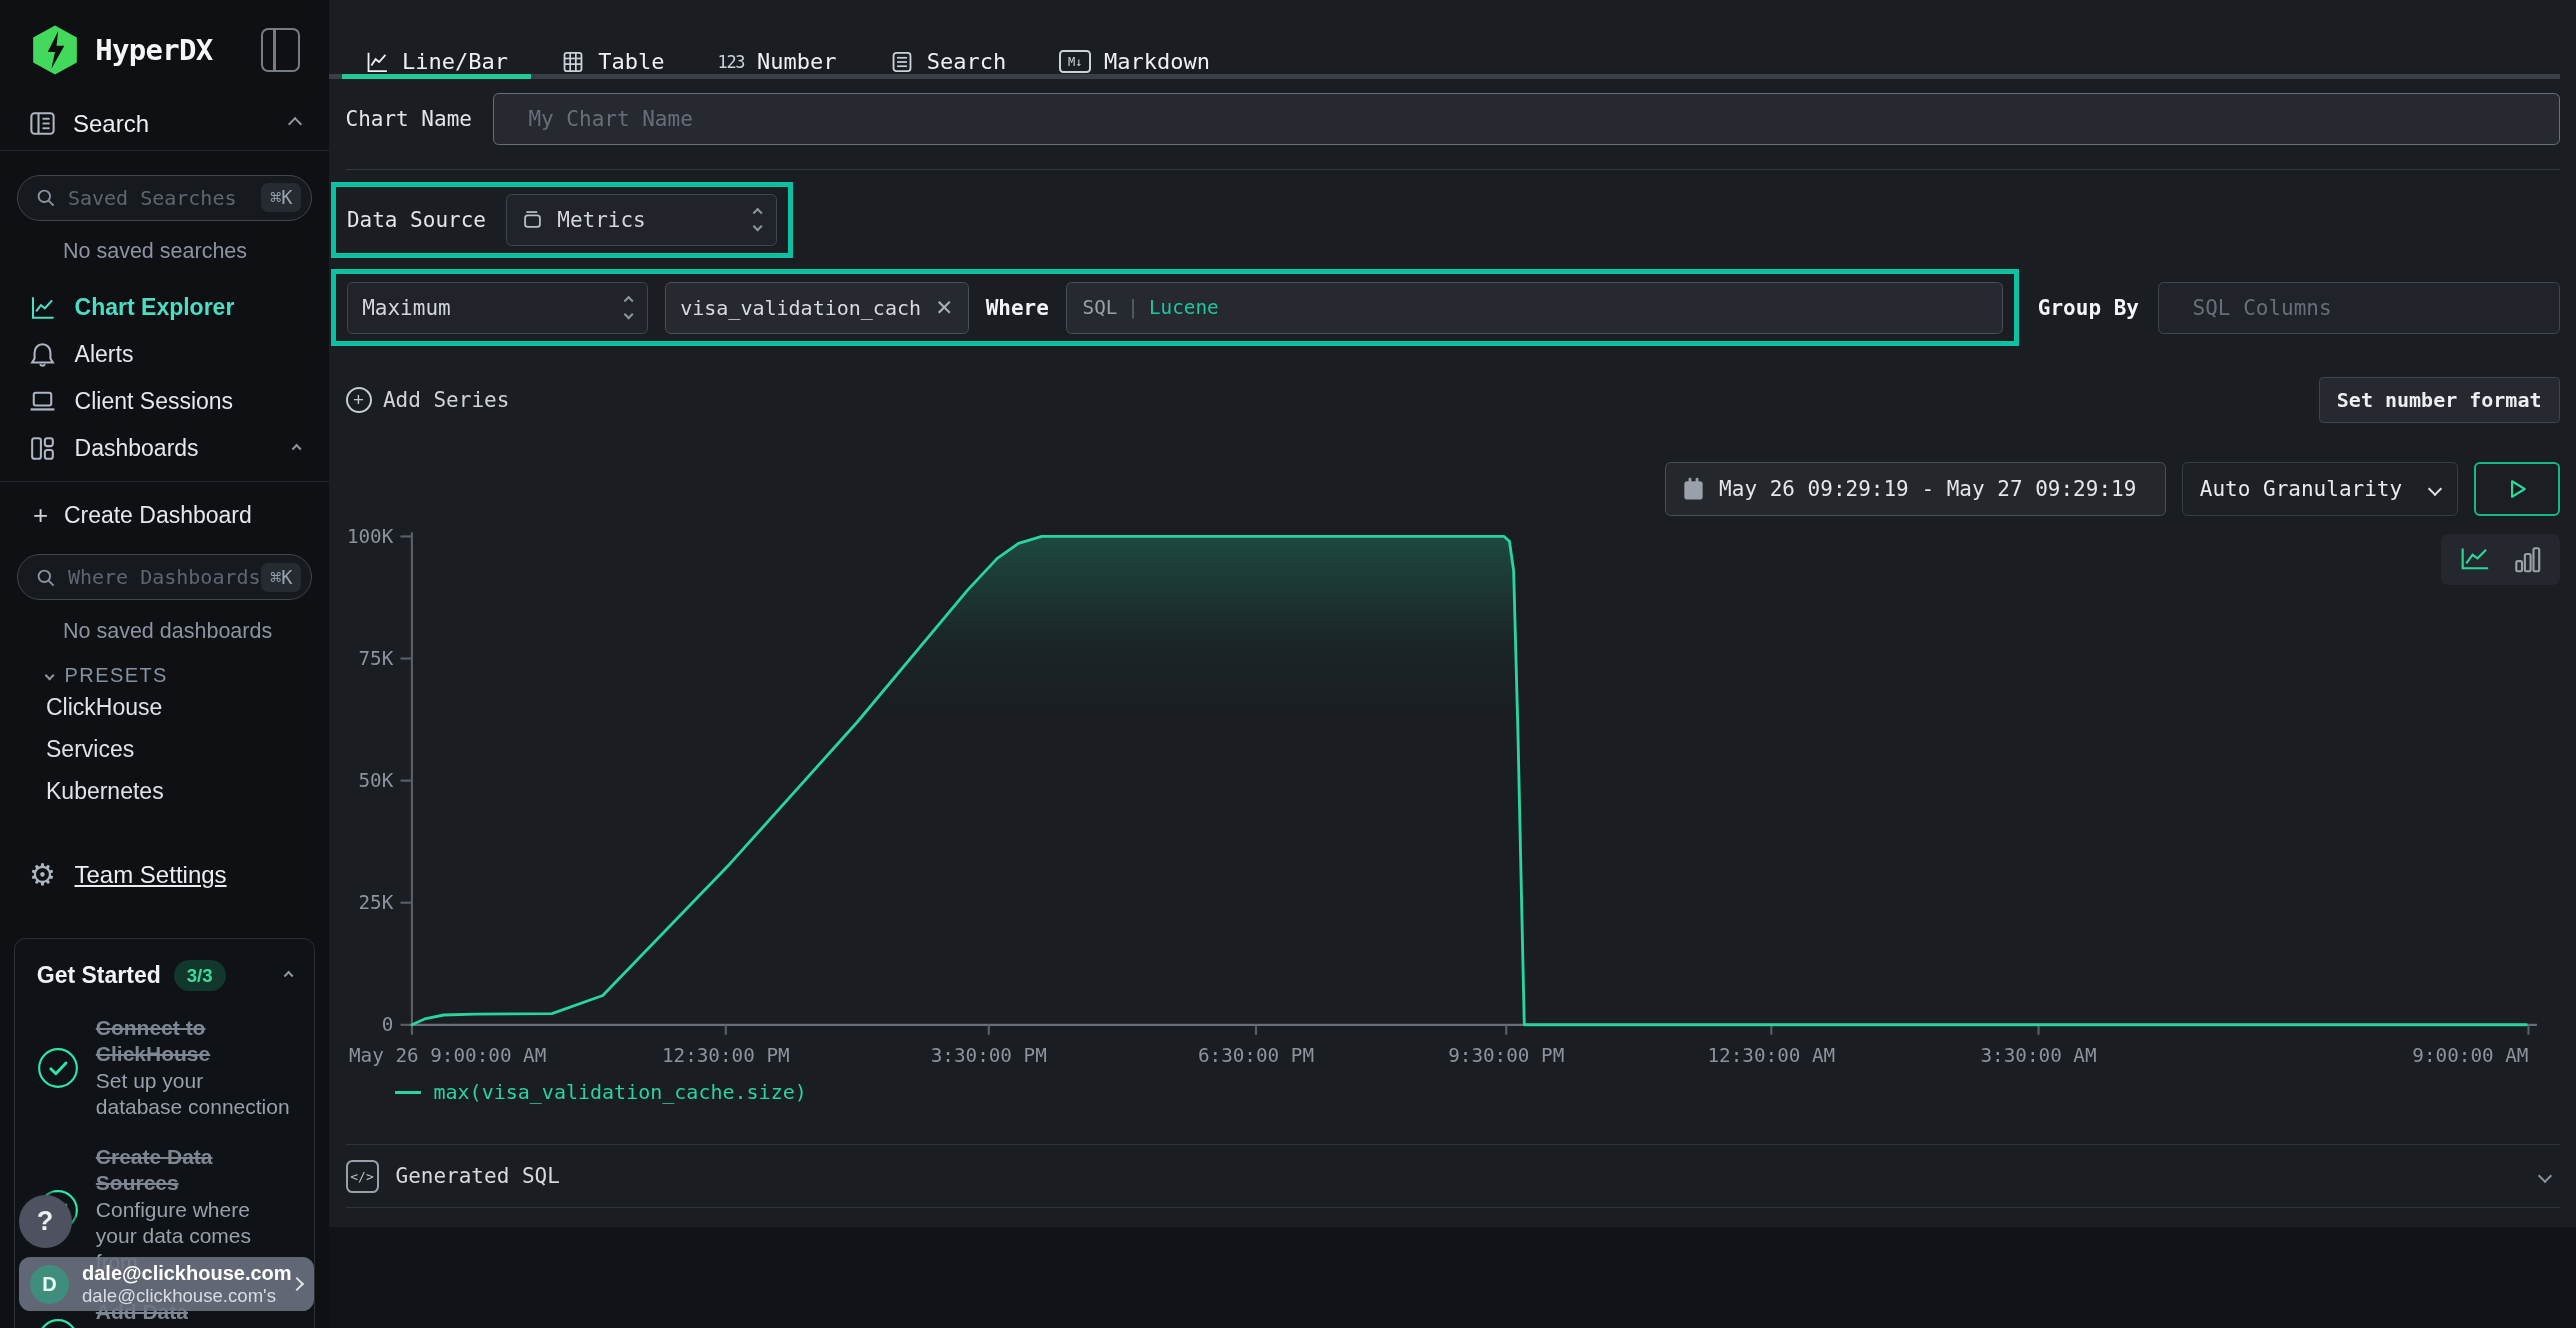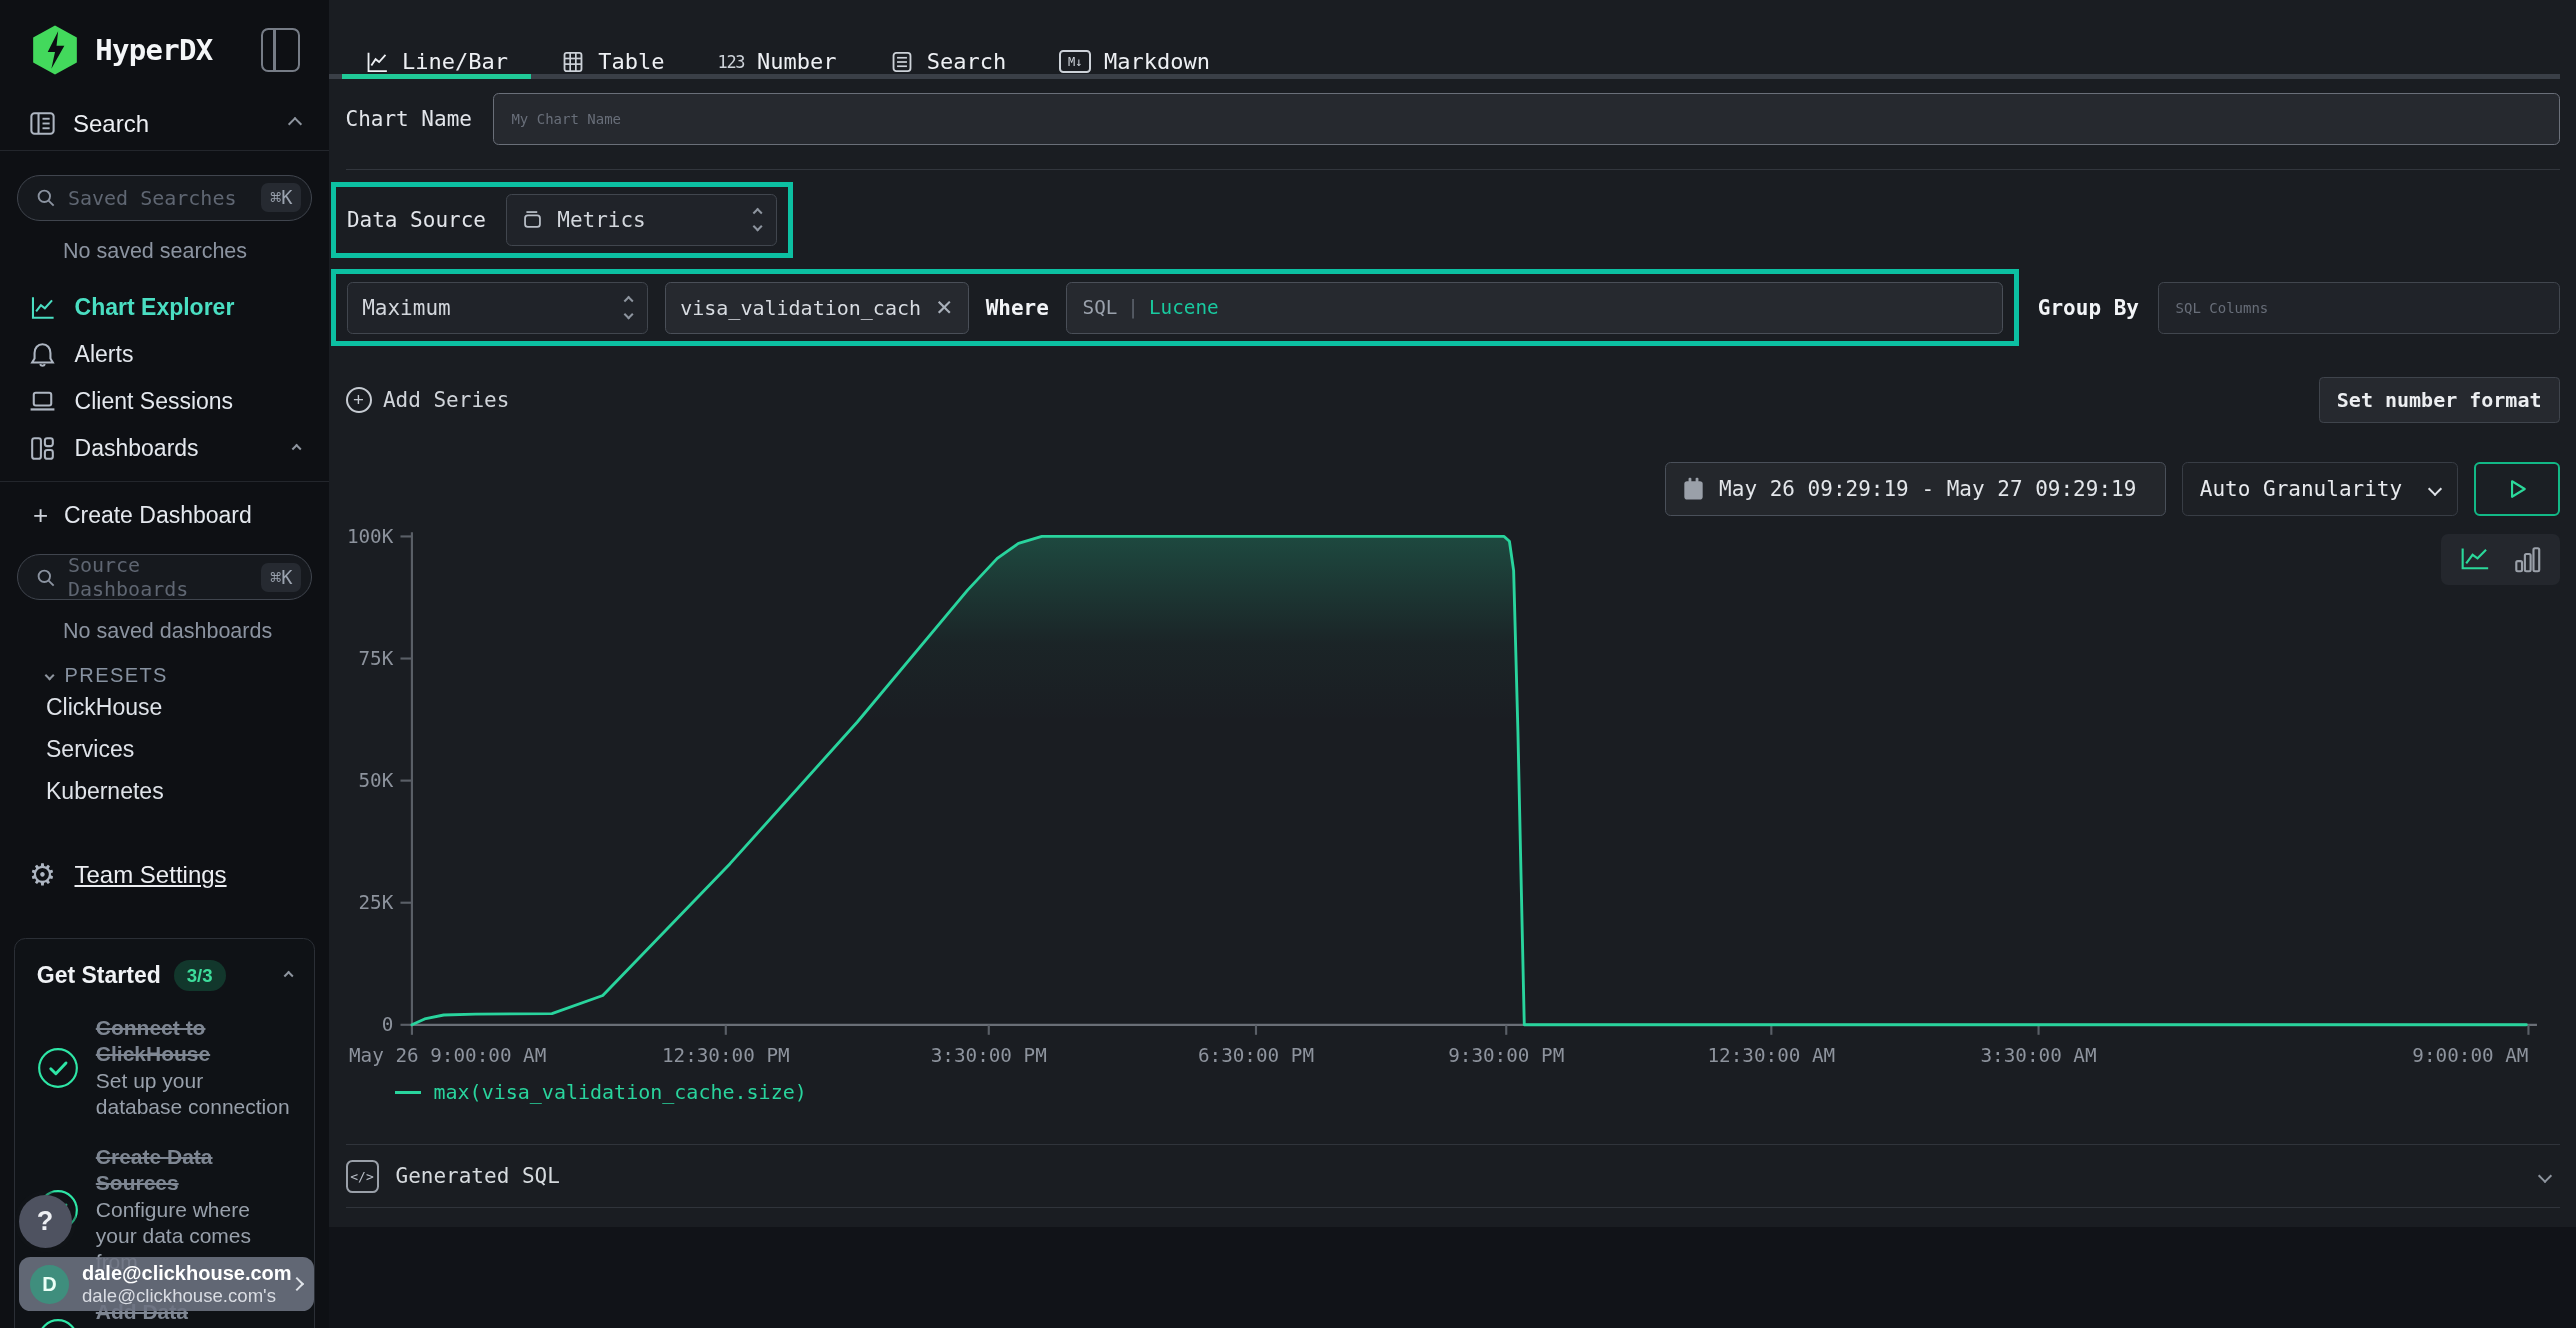--- a/index.html
+++ b/index.html
@@ -94,21 +94,21 @@
   .num-icon { font-size:17px; color:#cdd2d9; font-family:"DejaVu Sans Mono", monospace; letter-spacing:-1.4px; }
   .md-icon { width:31.5px; height:23px; border:2.1px solid #cdd2d9; border-radius:4.3px; color:#cdd2d9;
              font-size:12px; display:flex; align-items:center; justify-content:center; font-family:"DejaVu Sans Mono", monospace; }
 
   .content { padding:0 16.5px; }
 
   .row-chart-name { display:flex; align-items:center; margin-top:14.3px; }
   .field-label { color:#e2e5ea; font-family:"DejaVu Sans Mono", monospace; font-size:21px; white-space:nowrap; }
   .field-label.bold { font-weight:bold; color:#f2f4f7; }
   .txt-input { background:#26292f; border:1.4px solid #6a6f79; border-radius:5.7px; height:52px; color:#dfe3e8;
-               font-family:"DejaVu Sans Mono", monospace; font-size:14px; padding:0 17px; outline:none; }
+               font-family:"DejaVu Sans Mono", monospace; font-size:21px; padding:0 34px; outline:none; }
   .txt-input::placeholder { color:#686e79; }
   .row-chart-name .txt-input { flex:1; margin-left:21.5px; }
 
   .hdivider { border-top:1.4px solid #32363d; margin-top:24px; }
 
   .hl-box { display:inline-flex; align-items:center; border:5px solid #0cc0a2; padding:7.2px 11.4px; margin-left:-15px; }
   .row-datasource { margin-top:11.4px; }
   .select { display:flex; align-items:center; background:#202329; border:1.4px solid #41464e; border-radius:5.7px;
             height:52px; padding:0 14.3px; cursor:pointer; }
   .select .sel-label { color:#d3d7dd; font-family:"DejaVu Sans Mono", monospace; font-size:21px; flex:1; }
@@ -240,21 +240,21 @@
     <div class="create-row">
       <span class="plus-glyph">+</span>
       <span class="create-lbl">Create Dashboard</span>
     </div>
 
     <div class="pill-input mono" style="margin-top:15.7px">
       <svg width="21.5" height="21.5" viewBox="0 0 30 30">
         <circle cx="13" cy="13" r="8" fill="none" stroke="#8b93a0" stroke-width="2.6"></circle>
         <line x1="19" y1="19" x2="26" y2="26" stroke="#8b93a0" stroke-width="2.6"></line>
       </svg>
-      <span class="ph">Source Dashboards</span>
+      <span class="ph">Where Dashboards</span>
       <span class="kbd-chip">⌘K</span>
     </div>
     <div class="side-note">No saved dashboards</div>
 
     <div class="presets-hdr">
       <span class="chev down sm"></span>
       <span class="presets-lbl">PRESETS</span>
     </div>
     <div class="preset-item">ClickHouse</div>
     <div class="preset-item">Services</div>

